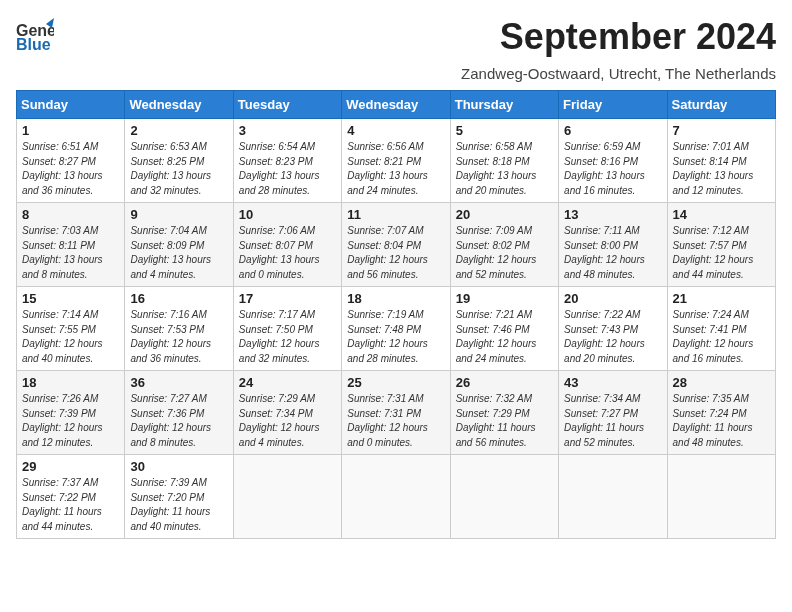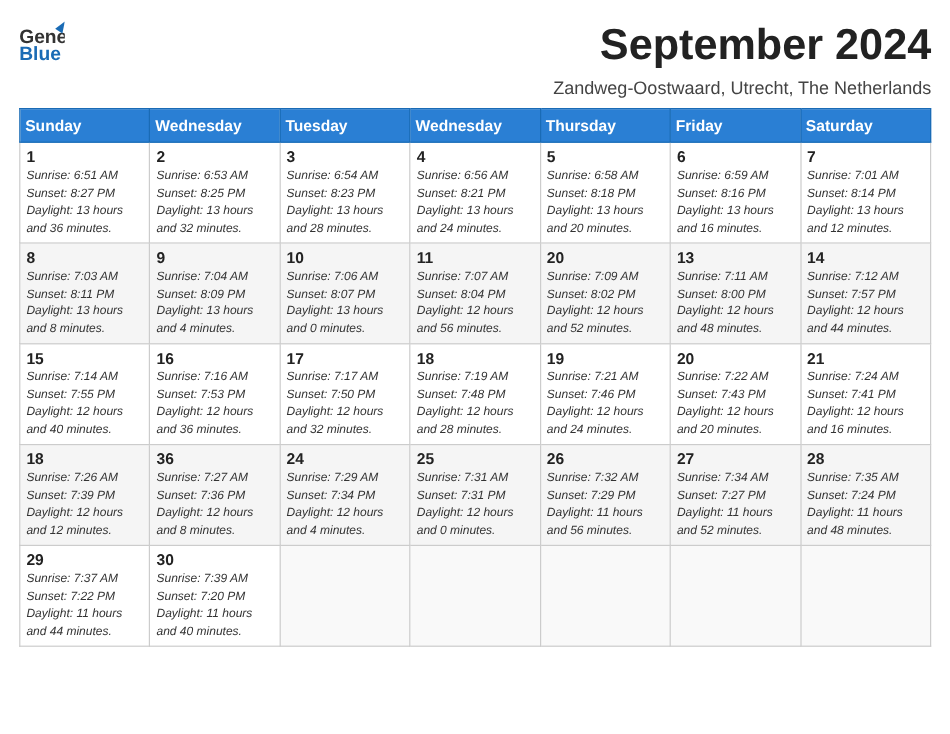--- a/index.html
+++ b/index.html
@@ -213,21 +213,21 @@
         </td>
         <td>
           <span class="day-num">25</span>
           <div class="day-info">Sunrise: 7:31 AM<br>Sunset: 7:31 PM<br>Daylight: 12 hours and 0 minutes.</div>
         </td>
         <td>
           <span class="day-num">26</span>
           <div class="day-info">Sunrise: 7:32 AM<br>Sunset: 7:29 PM<br>Daylight: 11 hours and 56 minutes.</div>
         </td>
         <td>
-          <span class="day-num">27</span>
+          <span class="day-num">43</span>
           <div class="day-info">Sunrise: 7:34 AM<br>Sunset: 7:27 PM<br>Daylight: 11 hours and 52 minutes.</div>
         </td>
         <td>
           <span class="day-num">28</span>
           <div class="day-info">Sunrise: 7:35 AM<br>Sunset: 7:24 PM<br>Daylight: 11 hours and 48 minutes.</div>
         </td>
       </tr>
       <tr>
         <td>
           <span class="day-num">29</span>

